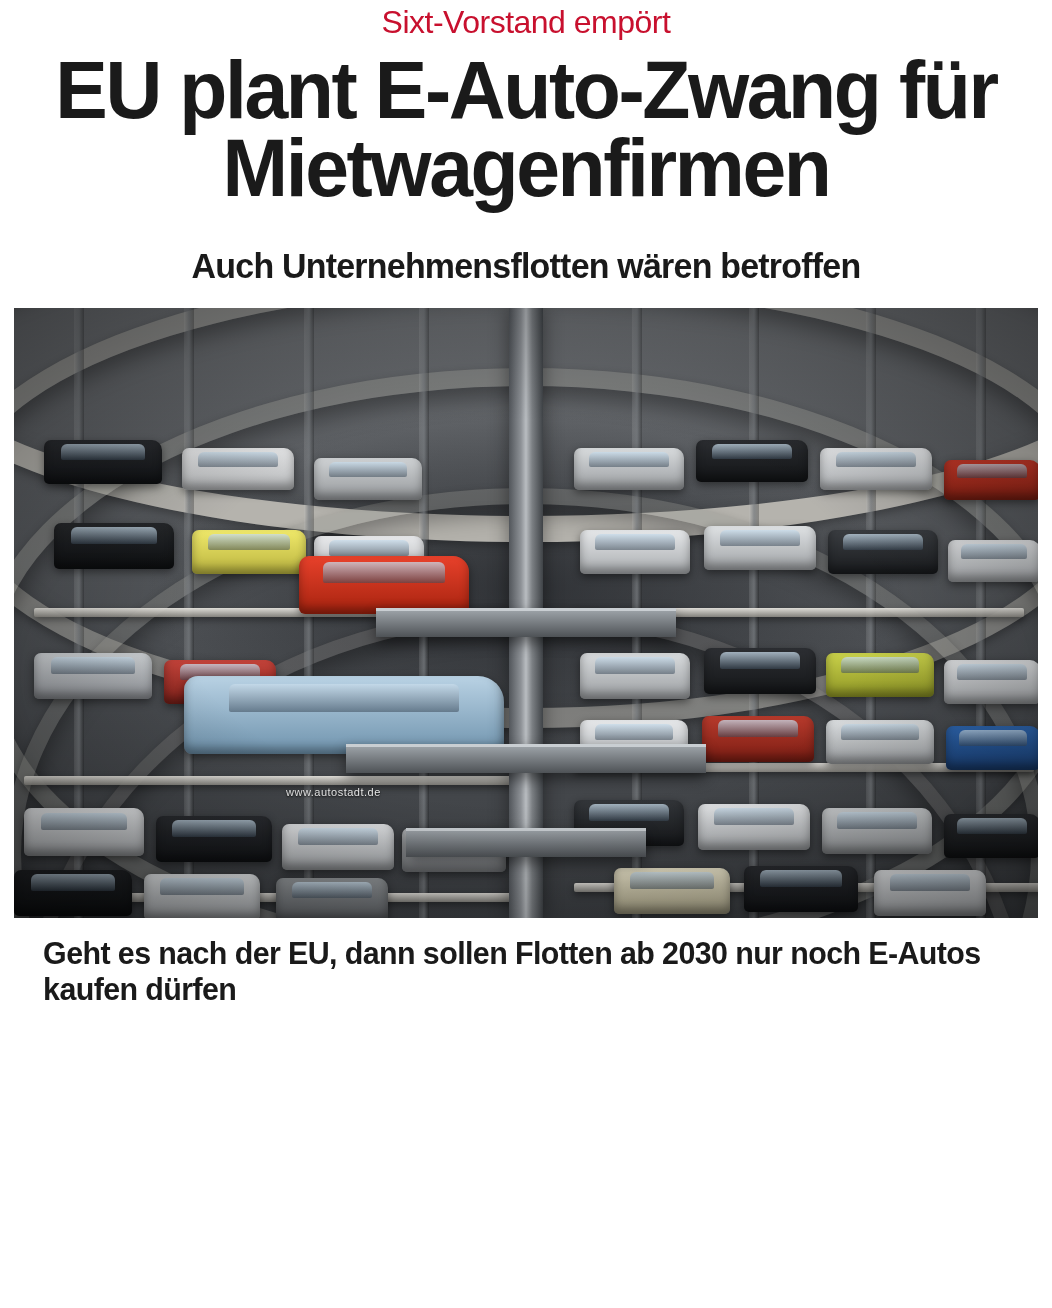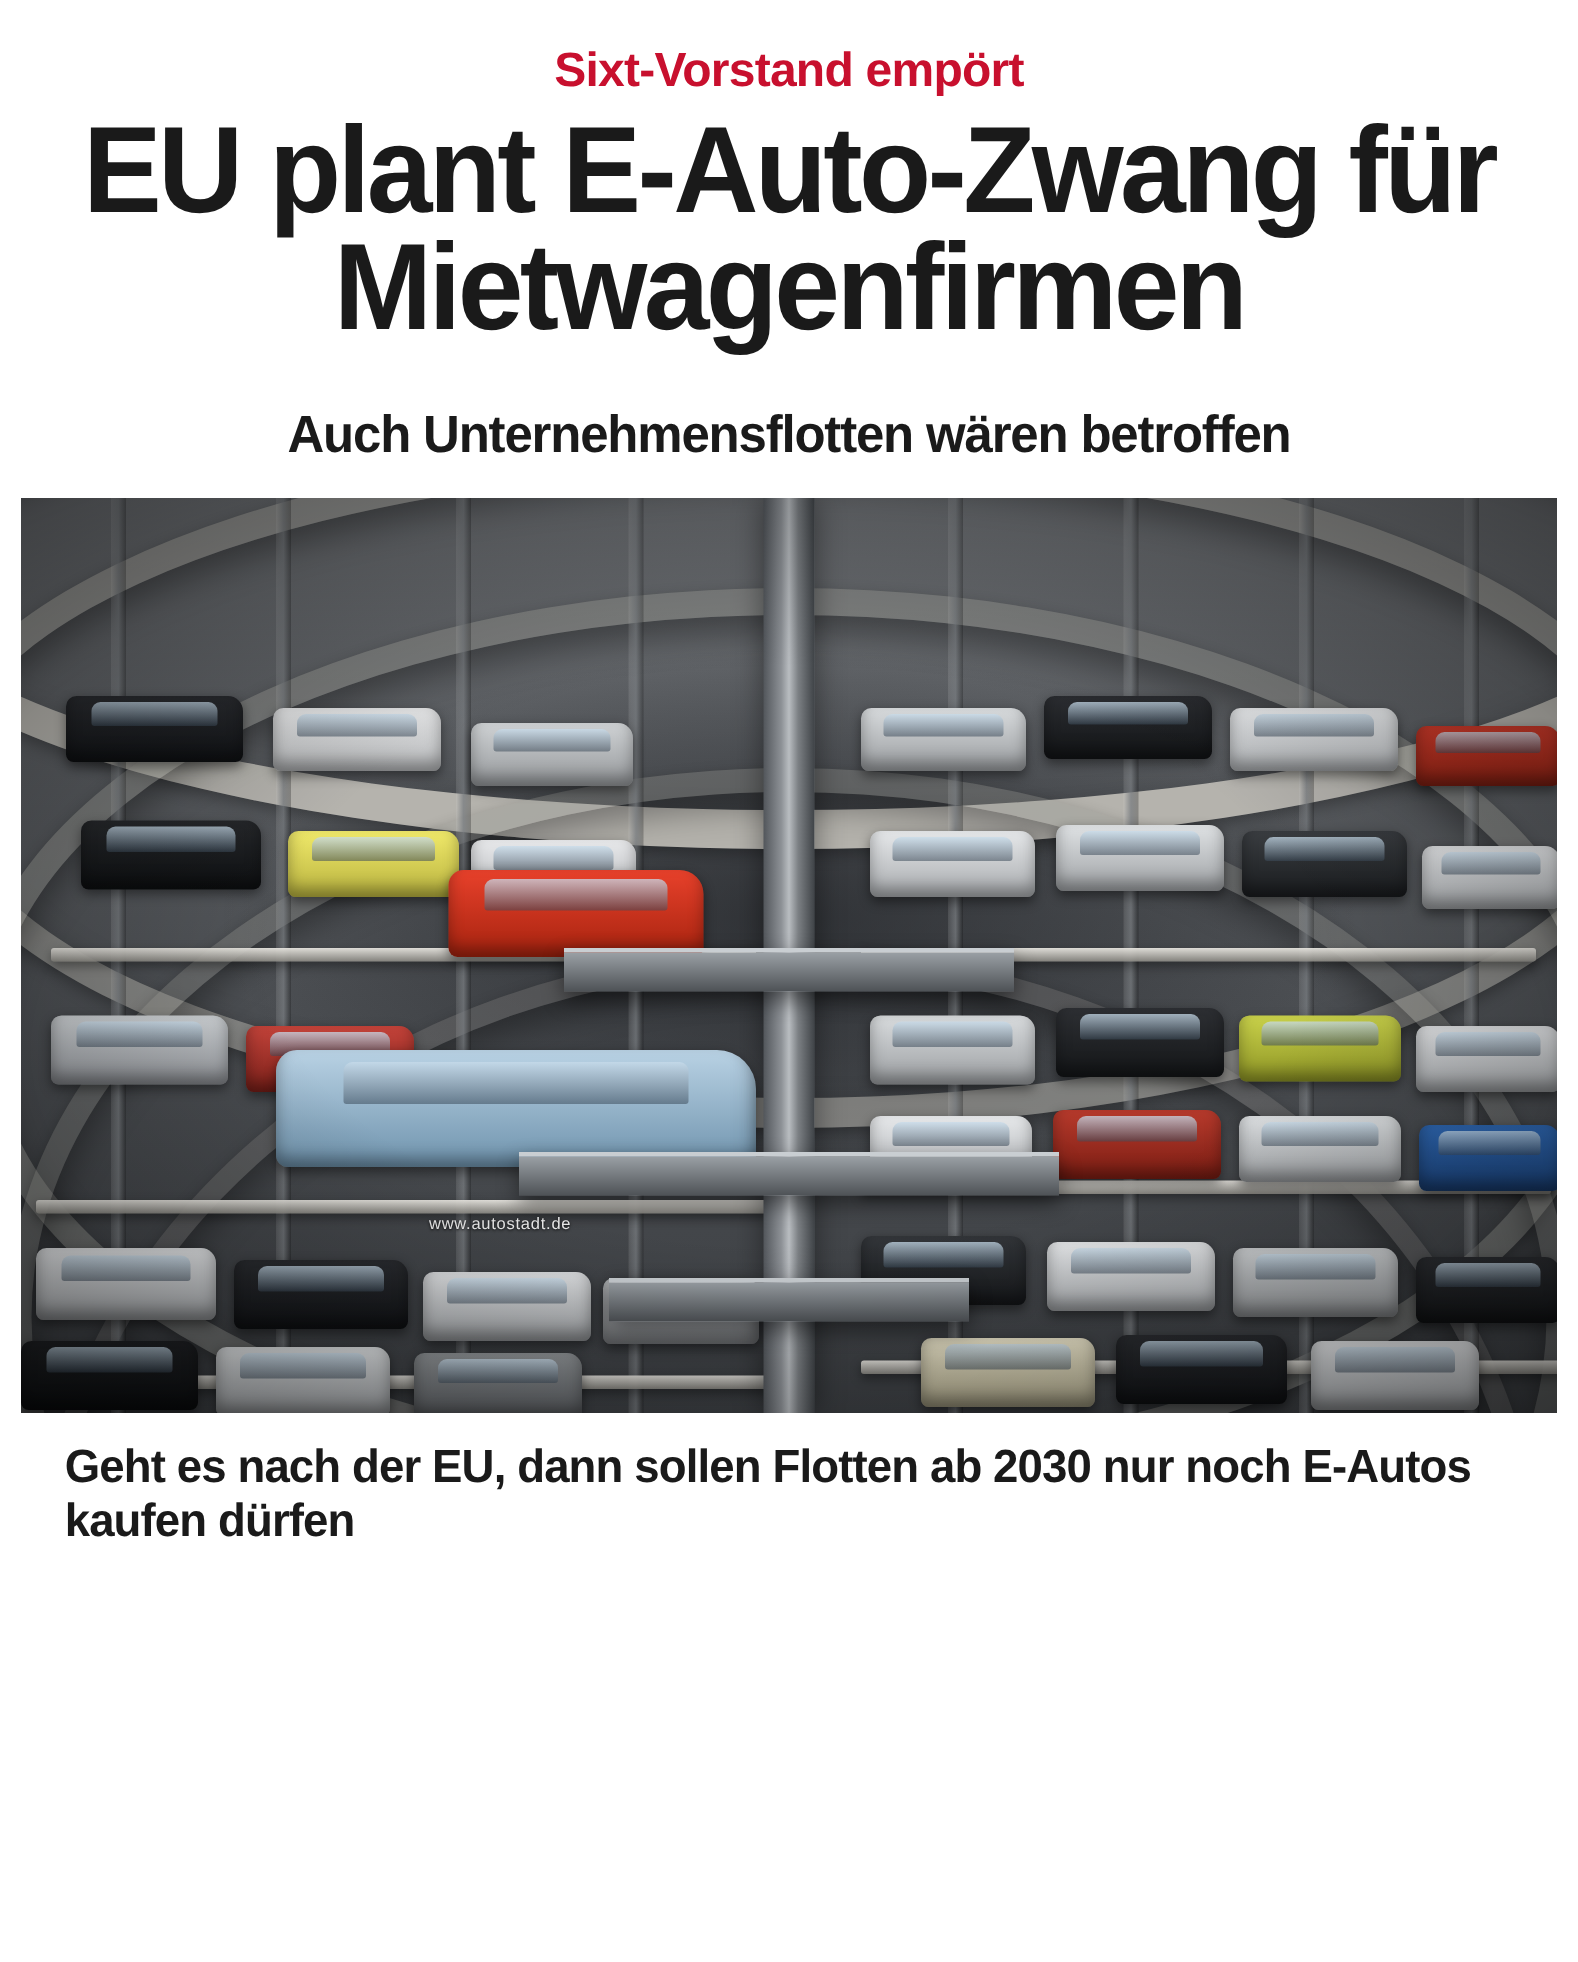--- a/index.html
+++ b/index.html
@@ -19,24 +19,24 @@
     width: 1052px;
     height: 1308px;
     display: flex;
     flex-direction: column;
     background: #ffffff;
   }
 
   .kicker {
     text-align: center;
     color: #c8102e;
-    font-weight: 700;
+    font-weight: 400;
     font-size: 32px;
     letter-spacing: -0.5px;
-    margin-top: 28px;
+    margin-top: 4px;
     margin-bottom: 6px;
     font-family: "Liberation Sans", sans-serif;
   }
 
   .headline {
     text-align: center;
     font-weight: 700;
     font-size: 82px;
     line-height: 0.95;
     letter-spacing: -2.5px;

